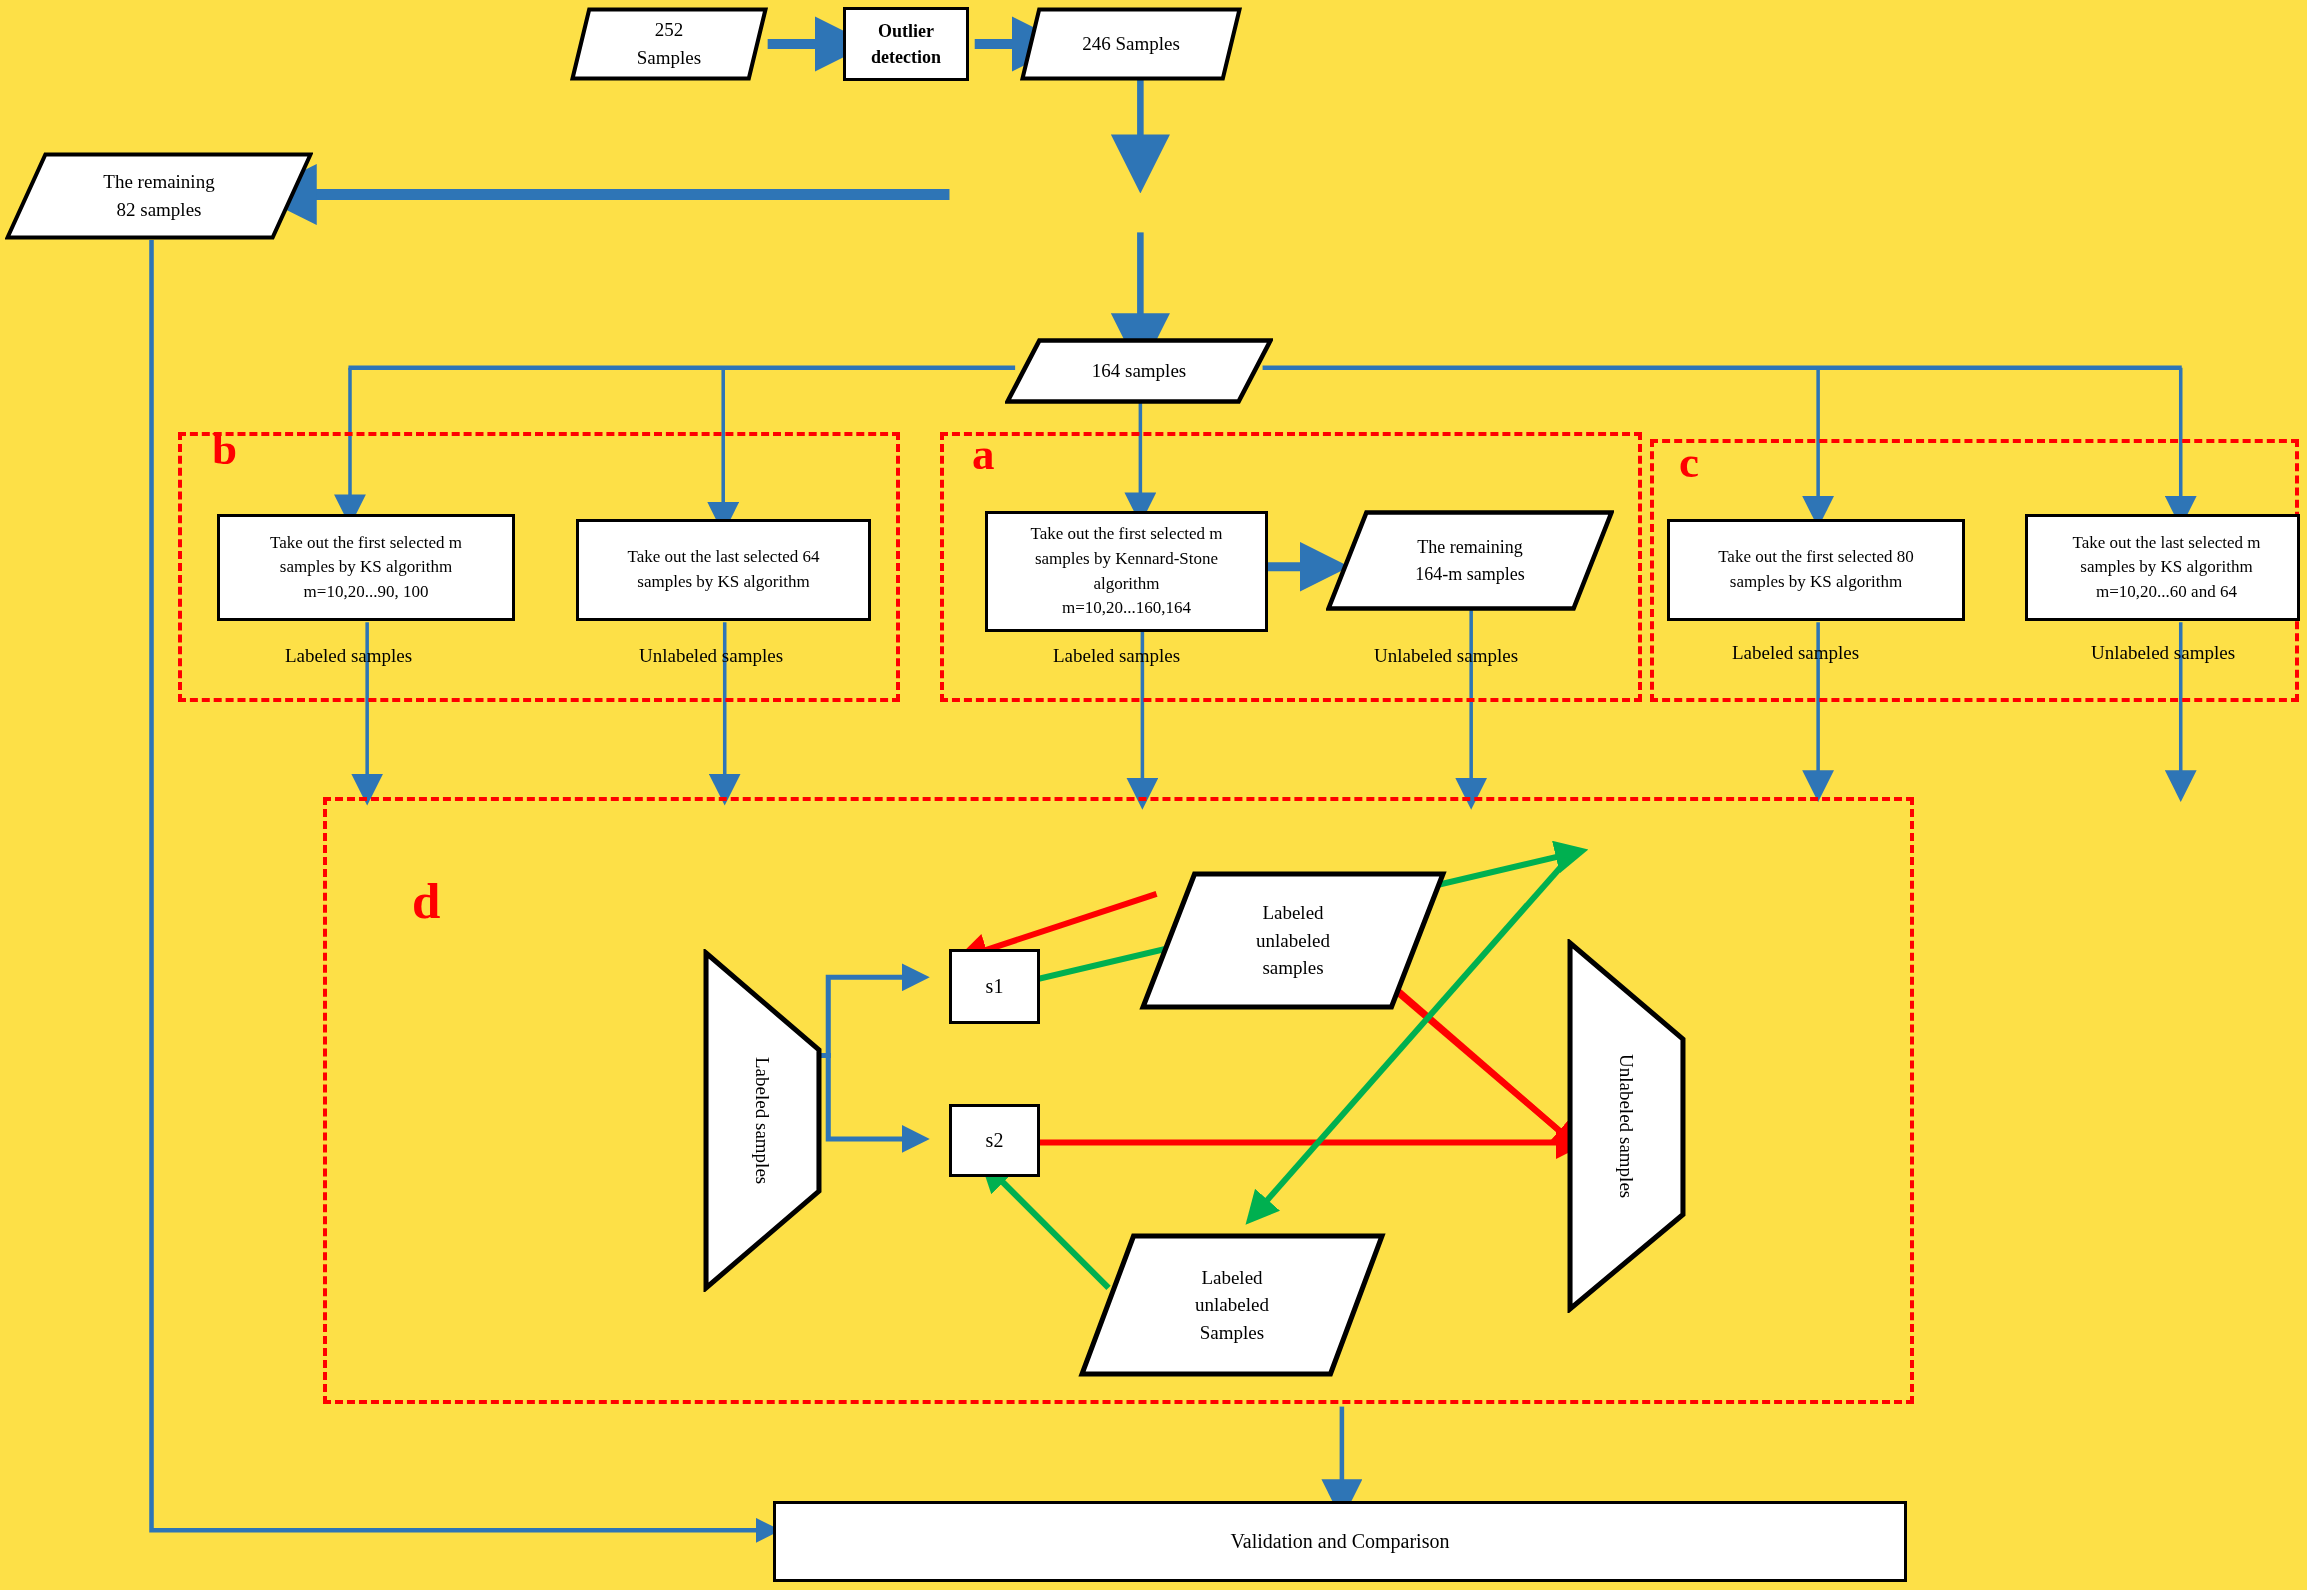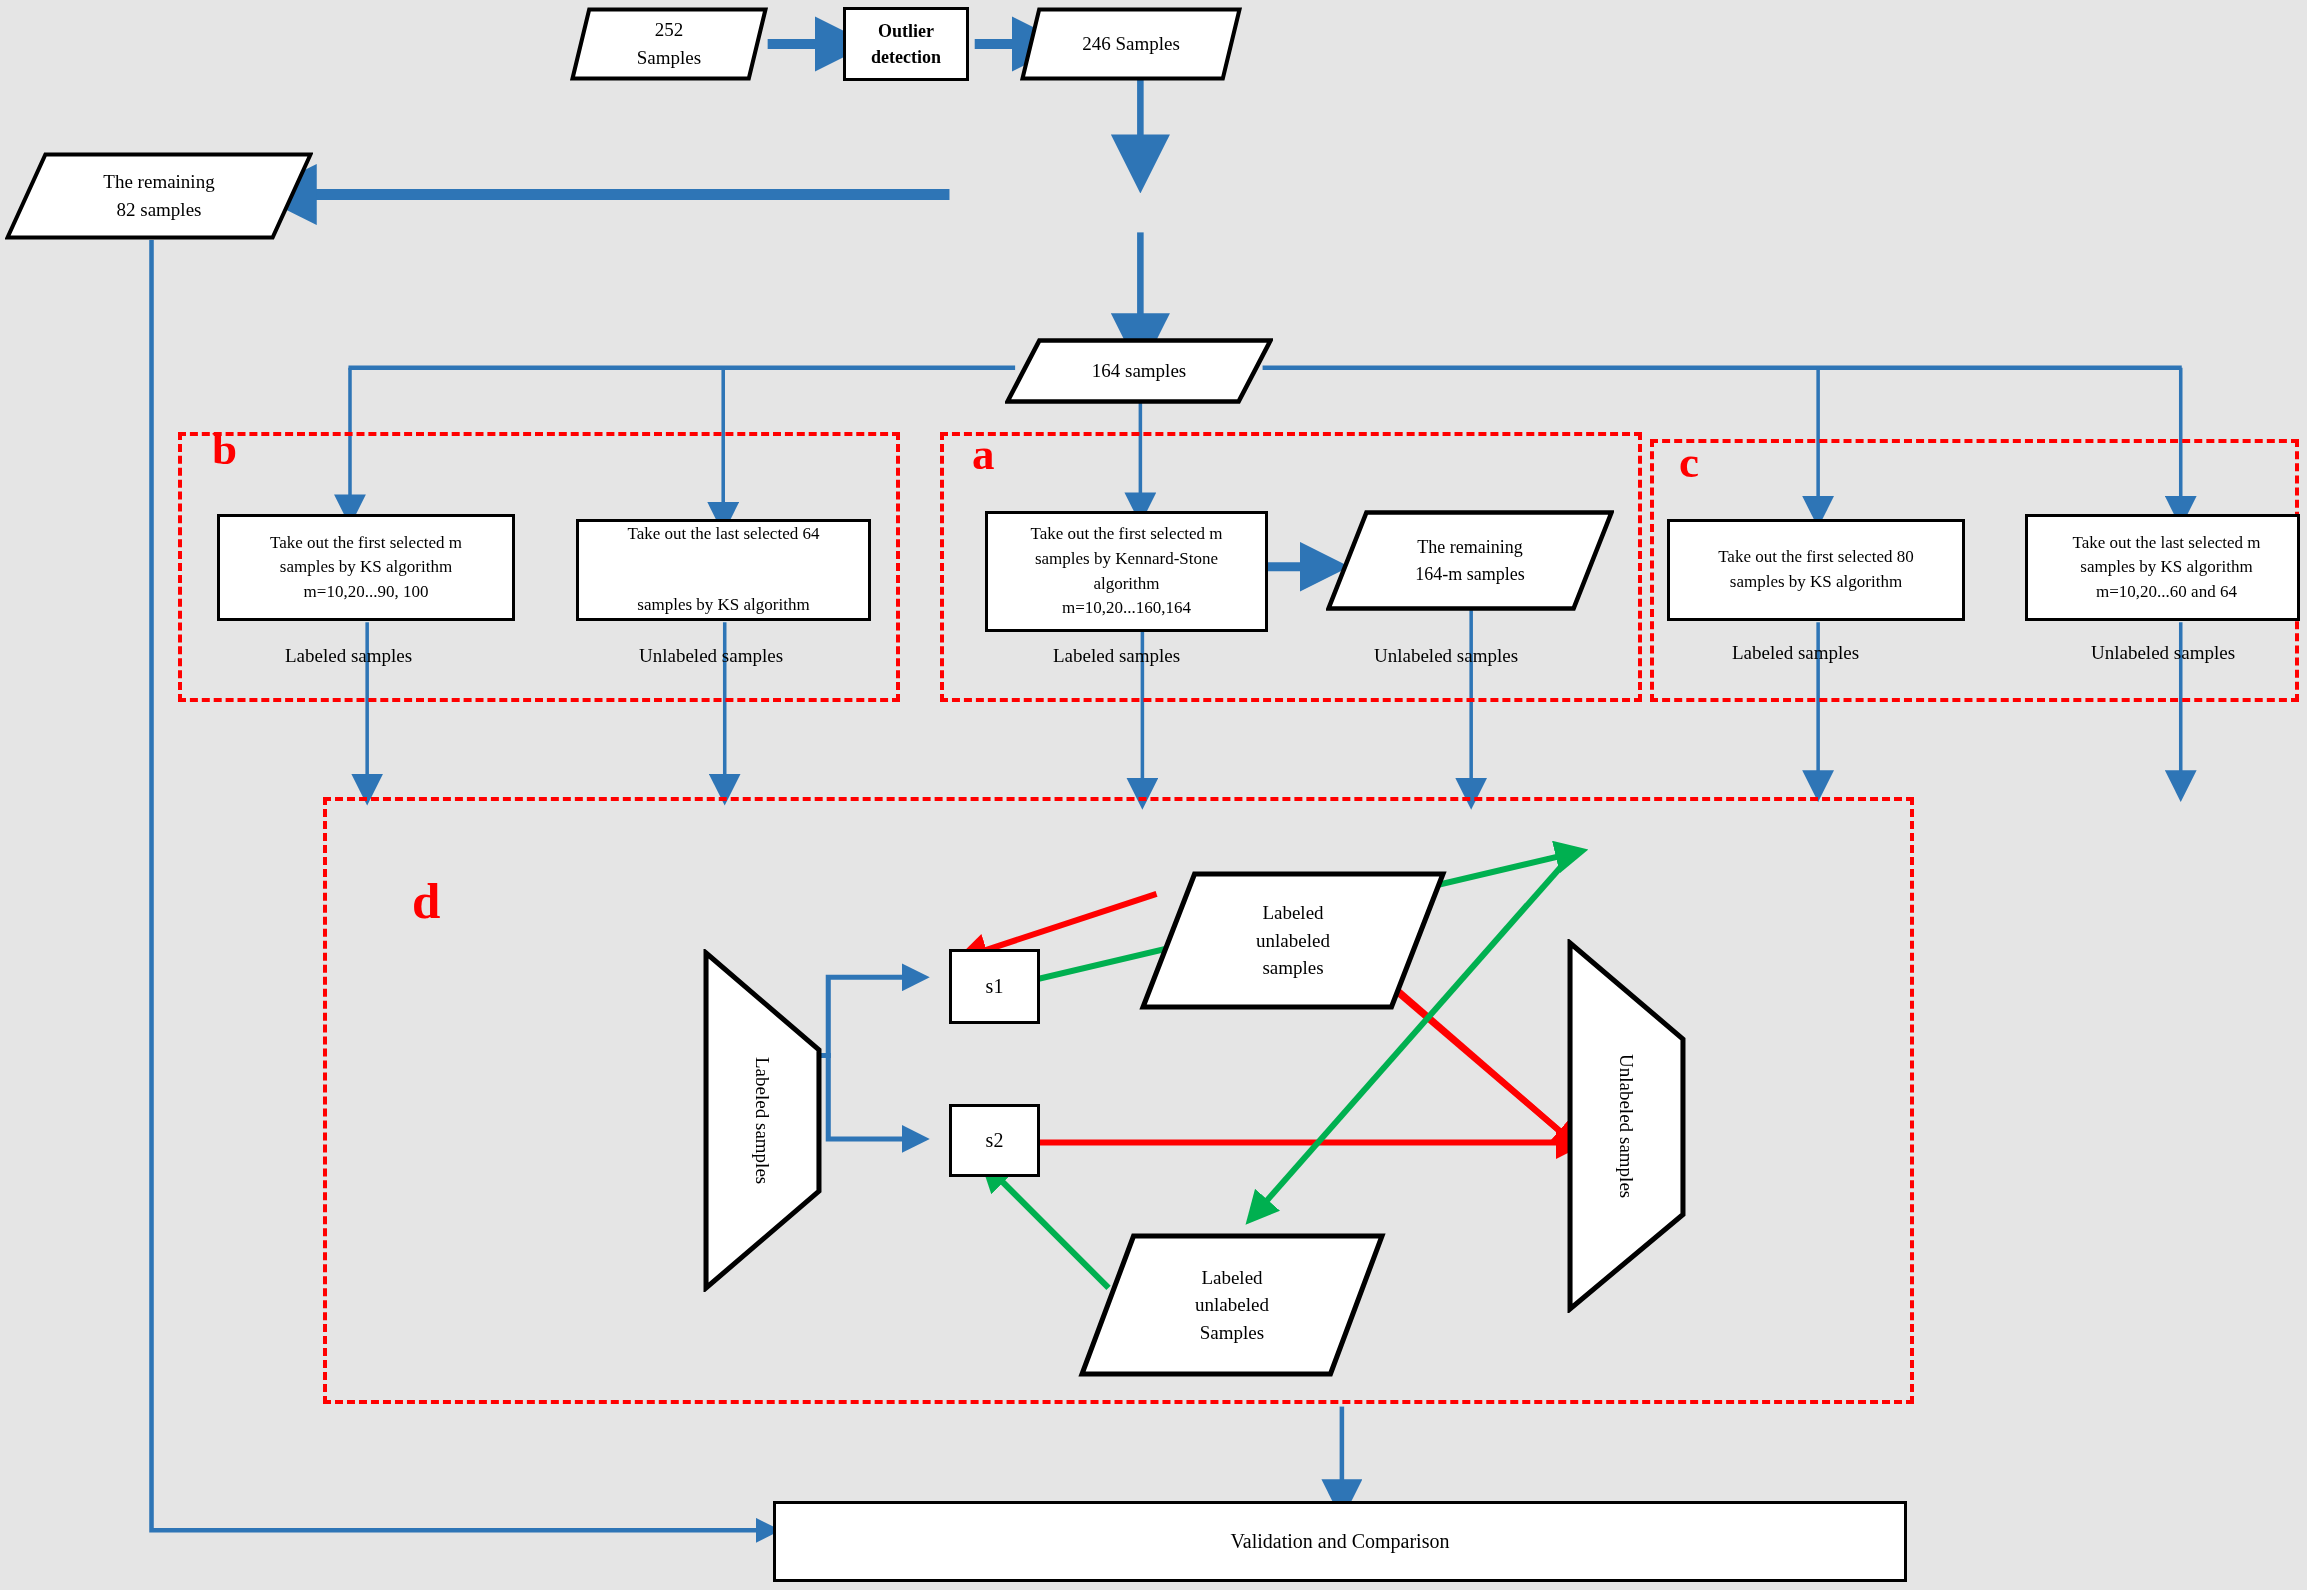--- a/index.html
+++ b/index.html
@@ -1,17 +1,17 @@
 <!DOCTYPE html>
 <html style="font-size:8px"><head>
 <meta charset="utf-8">
 <style>
   html,body{margin:0;padding:0;background:#ffffff;}
   body{font-family:"Liberation Serif", serif;}
-  #stage{position:relative;width:2307px;height:1591px;background:#e5e5e5;overflow:hidden;}
+  #stage{position:relative;width:2307px;height:1591px;background:#fde047;overflow:hidden;}
   #wires{position:absolute;left:0;top:0;width:2307px;height:1591px;pointer-events:none;}
 
   .node{position:absolute;box-sizing:border-box;background:#fff;
         display:flex;align-items:center;justify-content:center;text-align:center;
         border:3.5px solid #000;color:#000;line-height:1.45;}
   .para{border:none;background:transparent;}
   .para .pgbg{position:absolute;left:0;top:0;width:100%;height:100%;}
   .para .ptxt{position:relative;z-index:2;width:76%;}
 
   .vert{writing-mode:vertical-rl;text-orientation:mixed;}
@@ -139,21 +139,21 @@
   </div>
 
   <div class="dashbox" style="left:178px;top:432px;width:722px;height:270px;"></div>
   <div class="dashlbl f44" style="left:212px;top:427px;font-size:45px;line-height:1;">b</div>
 
   <div class="node f34" style="left:217px;top:514px;width:298px;height:107px;flex-direction:column;">
     <div>Take out the first selected m</div>
     <div>samples by KS algorithm</div>
     <div>m=10,20...90, 100</div>
   </div>
-  <div class="node f34" style="left:576px;top:519px;width:295px;height:102px;flex-direction:column;justify-content:space-between;">
+  <div class="node f34" style="left:576px;top:519px;width:295px;height:102px;flex-direction:column;">
     <div>Take out the last selected 64</div>
     <div>samples by KS algorithm</div>
   </div>
   <div class="capt f38" style="left:285px;top:645px;">Labeled samples</div>
   <div class="capt f38" style="left:639px;top:645px;">Unlabeled samples</div>
 
   <div class="dashbox" style="left:940px;top:432px;width:702px;height:270px;"></div>
   <div class="dashlbl" style="left:972px;top:432px;font-size:45px;line-height:1;">a</div>
 
   <div class="node f34" style="left:985px;top:511px;width:283px;height:121px;flex-direction:column;">

